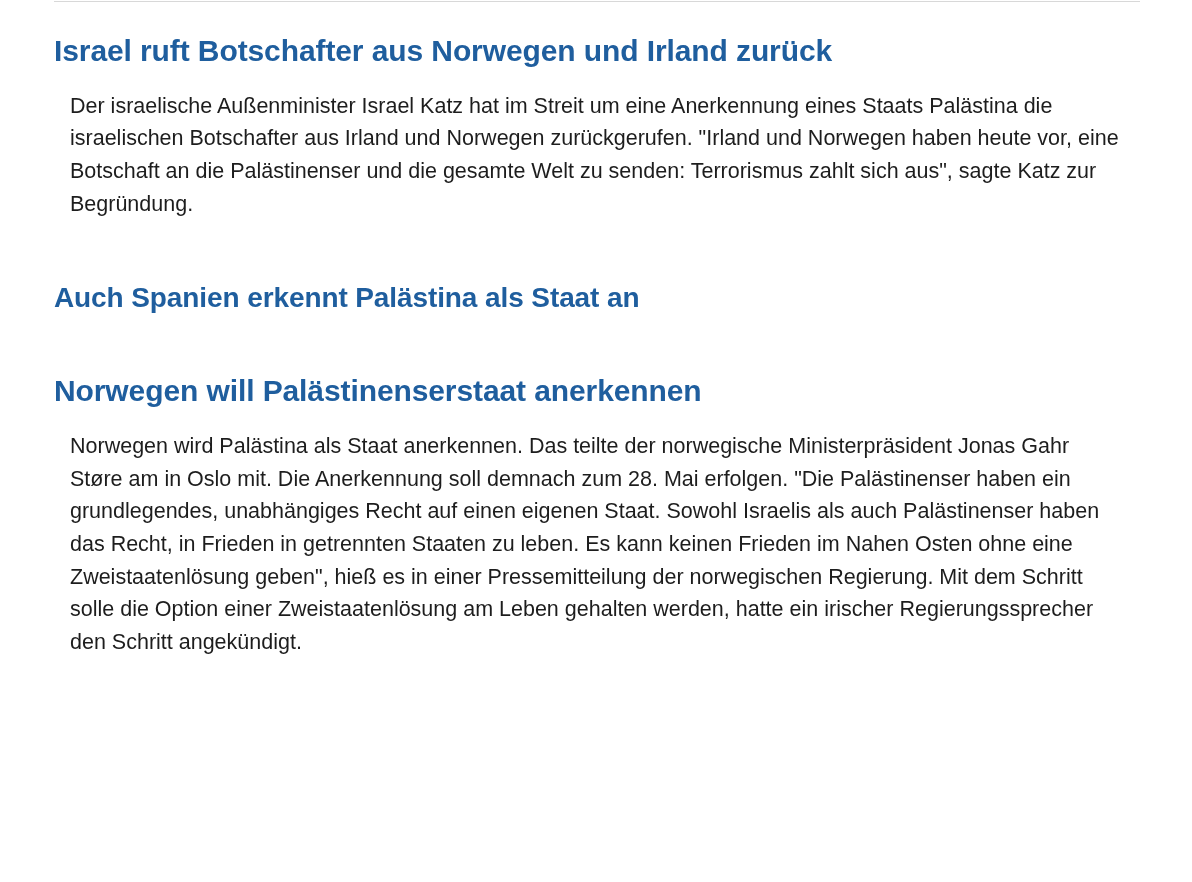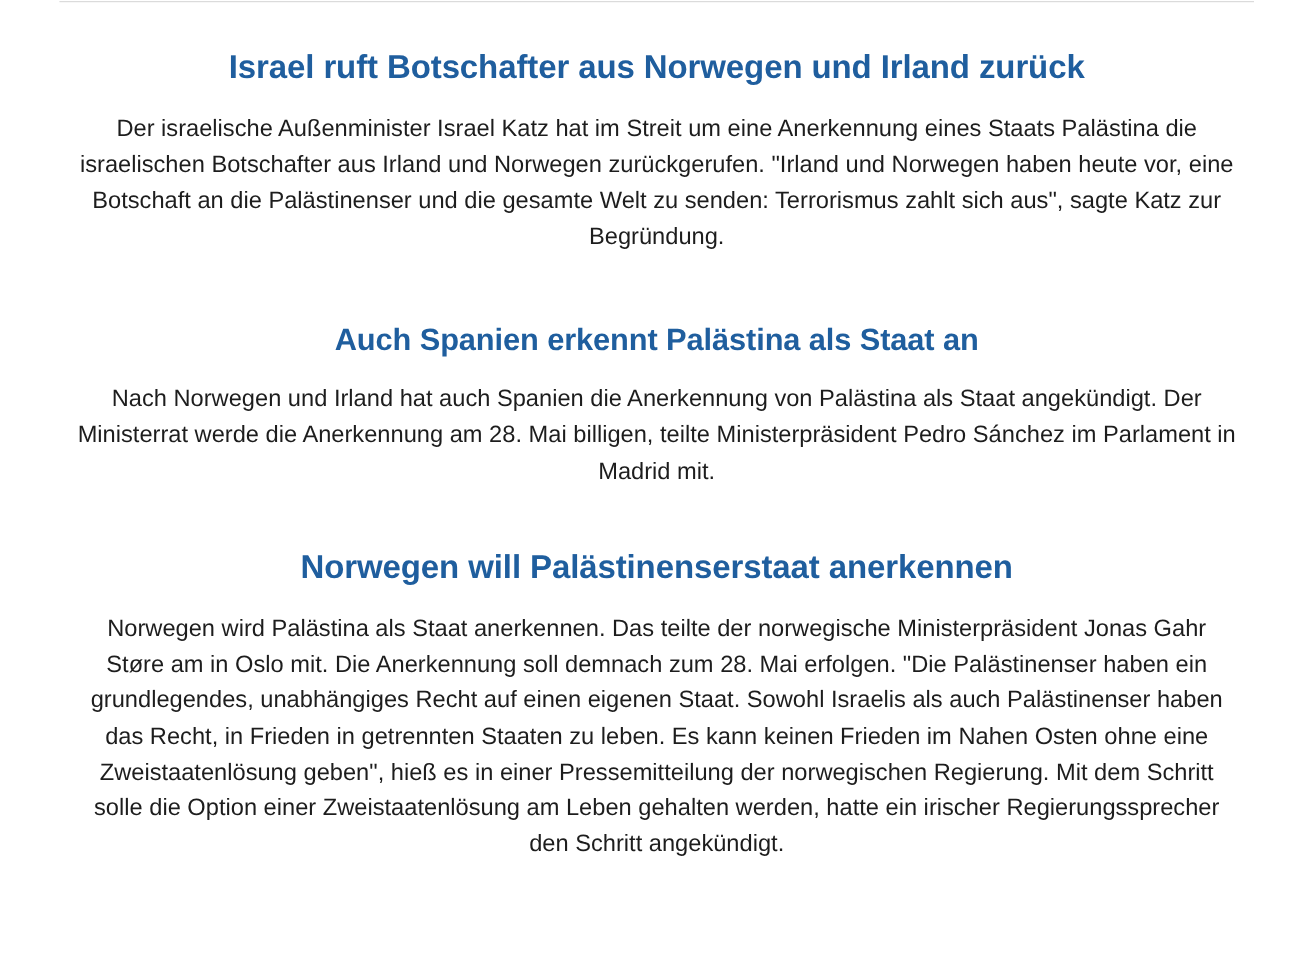--- a/index.html
+++ b/index.html
@@ -22,22 +22,21 @@
   }
   .top-rule {
     position: absolute;
     top: 1px;
     left: 54px;
     right: 52px;
     height: 1px;
     background: #d8d8d8;
   }
   .liveblog {
-    padding-top: 44px;
-    text-align: center;
+    padding-top: 33px;
   }
   .entry {
     position: relative;
   }
   .entry-time {
     font-size: 17px;
     line-height: 1.3;
     color: #6b6b6b;
     margin: 0 0 11px 0;
     letter-spacing: 0.1px;
@@ -74,21 +73,20 @@
 
     <article class="entry">
       <h2 class="entry-headline">Israel ruft Botschafter aus Norwegen und Irland zurück</h2>
       <p class="entry-body">Der israelische Außenminister Israel Katz hat im Streit um eine Anerkennung eines Staats Palästina die israelischen Botschafter aus Irland und Norwegen zurückgerufen. "Irland und Norwegen haben heute vor, eine Botschaft an die Palästinenser und die gesamte Welt zu senden: Terrorismus zahlt sich aus", sagte Katz zur Begründung.</p>
     </article>
 
     <div class="spacer-lg"></div>
 
     <article class="entry">
       <h2 class="entry-headline sub">Auch Spanien erkennt Palästina als Staat an</h2>
-      <p class="entry-body">Nach Norwegen und Irland hat auch Spanien die Anerkennung von Palästina als Staat angekündigt. Der Ministerrat werde die Anerkennung am 28. Mai billigen, teilte Ministerpräsident Pedro Sánchez im Parlament in Madrid mit.</p>
     </article>
 
     <div class="spacer-md"></div>
 
     <article class="entry">
       <h2 class="entry-headline">Norwegen will Palästinenserstaat anerkennen</h2>
       <p class="entry-body">Norwegen wird Palästina als Staat anerkennen. Das teilte der norwegische Ministerpräsident Jonas Gahr Støre am in Oslo mit. Die Anerkennung soll demnach zum 28. Mai erfolgen. "Die Palästinenser haben ein grundlegendes, unabhängiges Recht auf einen eigenen Staat. Sowohl Israelis als auch Palästinenser haben das Recht, in Frieden in getrennten Staaten zu leben. Es kann keinen Frieden im Nahen Osten ohne eine Zweistaatenlösung geben", hieß es in einer Pressemitteilung der norwegischen Regierung. Mit dem Schritt solle die Option einer Zweistaatenlösung am Leben gehalten werden, hatte ein irischer Regierungssprecher den Schritt angekündigt.</p>
     </article>
 
   </div>

